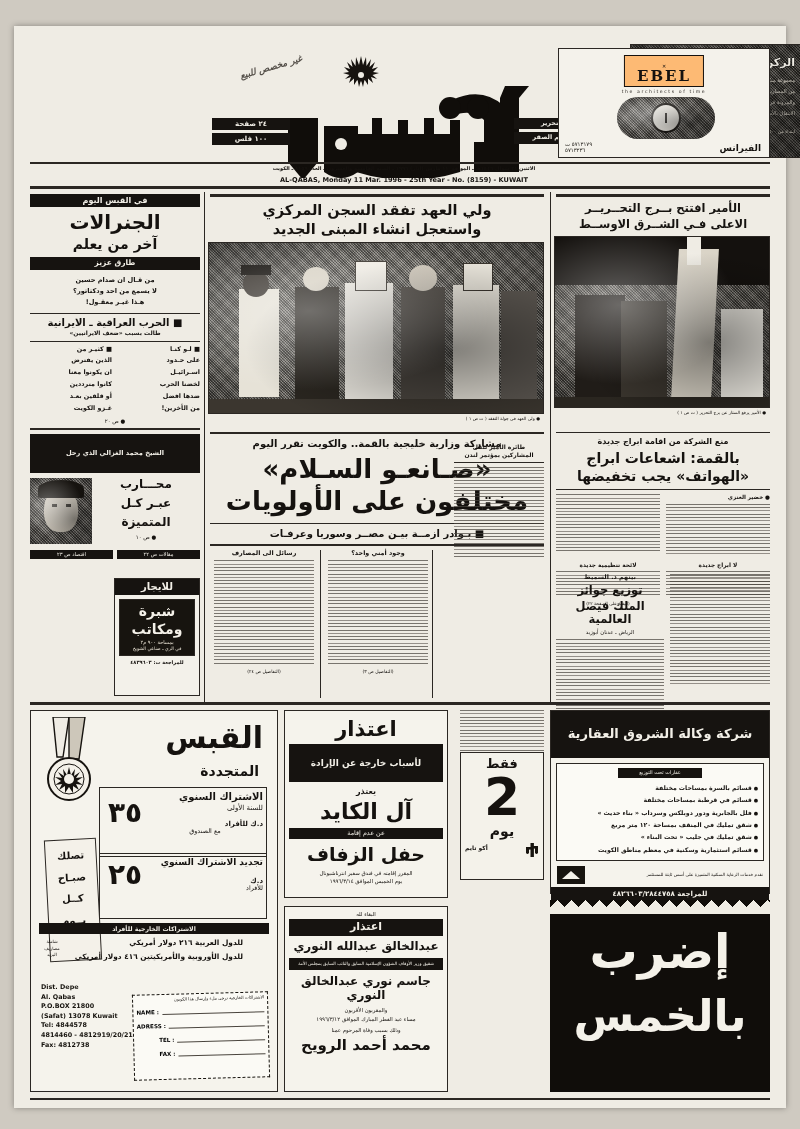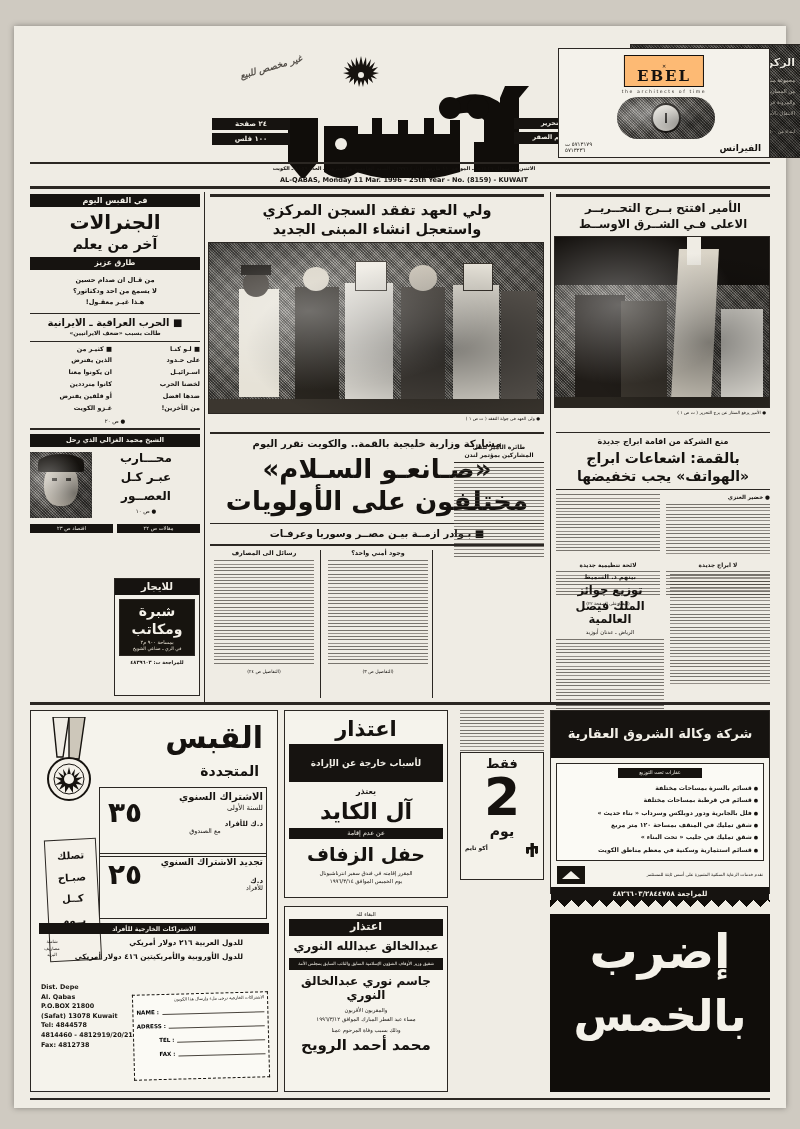--- a/index.html
+++ b/index.html
@@ -168,34 +168,34 @@
           <div>ضدها افضل</div>
           <div>من الأخرين!</div>
         </div>
       </div>
       <div style="flex:1;">
         <div class="ar hd" style="font-size:6.4px;text-align:right;">■ كثيـر من</div>
         <div class="ar hd" style="font-size:6.4px;line-height:1.85;text-align:right;margin-top:2px;">
           <div>الذين يفترض</div>
           <div>ان يكونوا معنا</div>
           <div>كانوا مترددين</div>
-          <div>أو قلقين يفترض</div>
+          <div>أو قلقين بعـد</div>
           <div>غـزو الكويت</div>
         </div>
       </div>
     </div>
     <div class="ar" style="font-size:5.4px;margin-top:4px;">● ص ٢٠</div>
     <div class="rule" style="position:relative;left:0;top:3px;width:170px;height:2px;"></div>
 
-    <div class="inv ar hd" style="font-size:6.6px;padding:3px 0;margin-top:7px;">الشيخ محمد الغزالي الذي رحل</div>
+    <div class="inv ar hd" style="font-size:6.6px;padding:16px 0;margin-top:7px;">الشيخ محمد الغزالي الذي رحل</div>
     <div style="display:flex;direction:rtl;margin-top:5px;">
       <div style="flex:1;">
         <div class="ar hd" style="font-size:12px;margin-bottom:5px;">محـــارب</div>
         <div class="ar hd" style="font-size:12px;margin-bottom:5px;">عبـر كـل</div>
-        <div class="ar hd" style="font-size:12px;">العصــور</div>
+        <div class="ar hd" style="font-size:12px;">المتميزة</div>
         <div class="ar" style="font-size:5.4px;margin-top:4px;">● ص ١٠</div>
       </div>
       <div class="photo" style="width:62px;height:66px;background-color:#6d6962;">
         <div class="vig"></div>
         <div style="position:absolute;left:14px;top:10px;width:34px;height:44px;border-radius:48% 48% 42% 42%;background:#cfc8bb;"></div>
         <div style="position:absolute;left:8px;top:2px;width:46px;height:18px;border-radius:50% 50% 10% 10%;background:#16130f;"></div>
         <div style="position:absolute;left:22px;top:26px;width:5px;height:3px;background:#2a2620;"></div>
         <div style="position:absolute;left:36px;top:26px;width:5px;height:3px;background:#2a2620;"></div>
       </div>
     </div>

